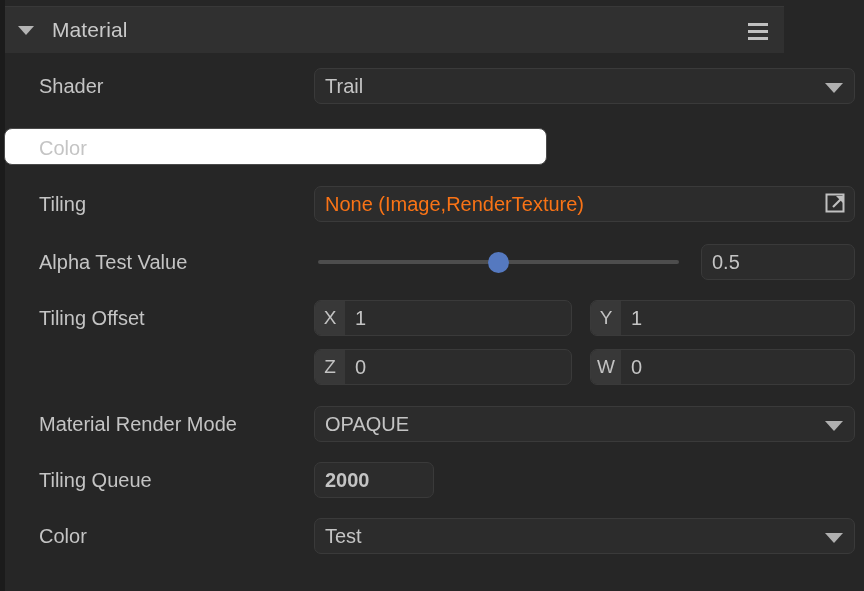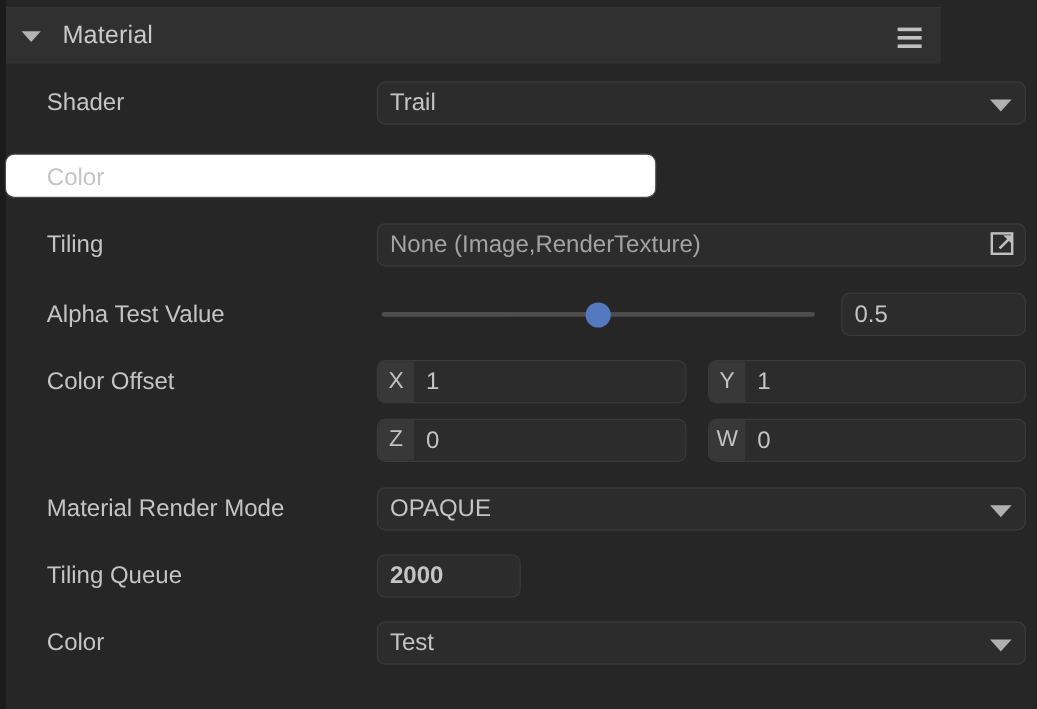--- a/index.html
+++ b/index.html
@@ -144,21 +144,21 @@
     cursor: pointer;
   }
 
   
   #texture-object-field {
     left: 310px;
     top: 2px;
     width: 541px;
     cursor: pointer;
   }
-  #texture-object-field .field-text { color: #a3a3a3; }
+  #texture-object-field .field-text { color: #f97316; }
   #texture-picker-icon {
     position: absolute;
     right: 6px;
     top: 5px;
     width: 24px;
     height: 24px;
     cursor: pointer;
   }
 
   
@@ -277,21 +277,21 @@
   <div class="row" style="top:242px">
     <div class="row-label">Alpha Test Value</div>
     <div id="alpha-slider-track"></div>
     <div id="alpha-slider-handle"></div>
     <div class="field" id="alpha-value-field">
       <div class="field-text">0.5</div>
     </div>
   </div>
 
   <div class="row" style="top:298px">
-    <div class="row-label">Color Offset</div>
+    <div class="row-label">Tiling Offset</div>
     <div class="vec-field vec-left">
       <div class="vec-axis">X</div>
       <div class="vec-value">1</div>
     </div>
     <div class="vec-field vec-right">
       <div class="vec-axis">Y</div>
       <div class="vec-value">1</div>
     </div>
   </div>
 

